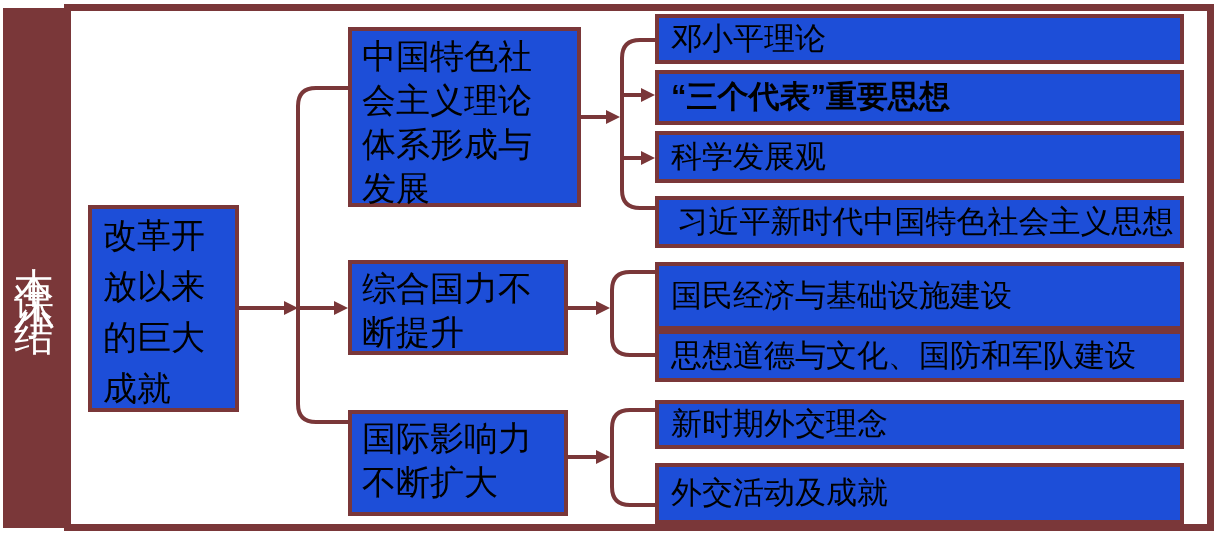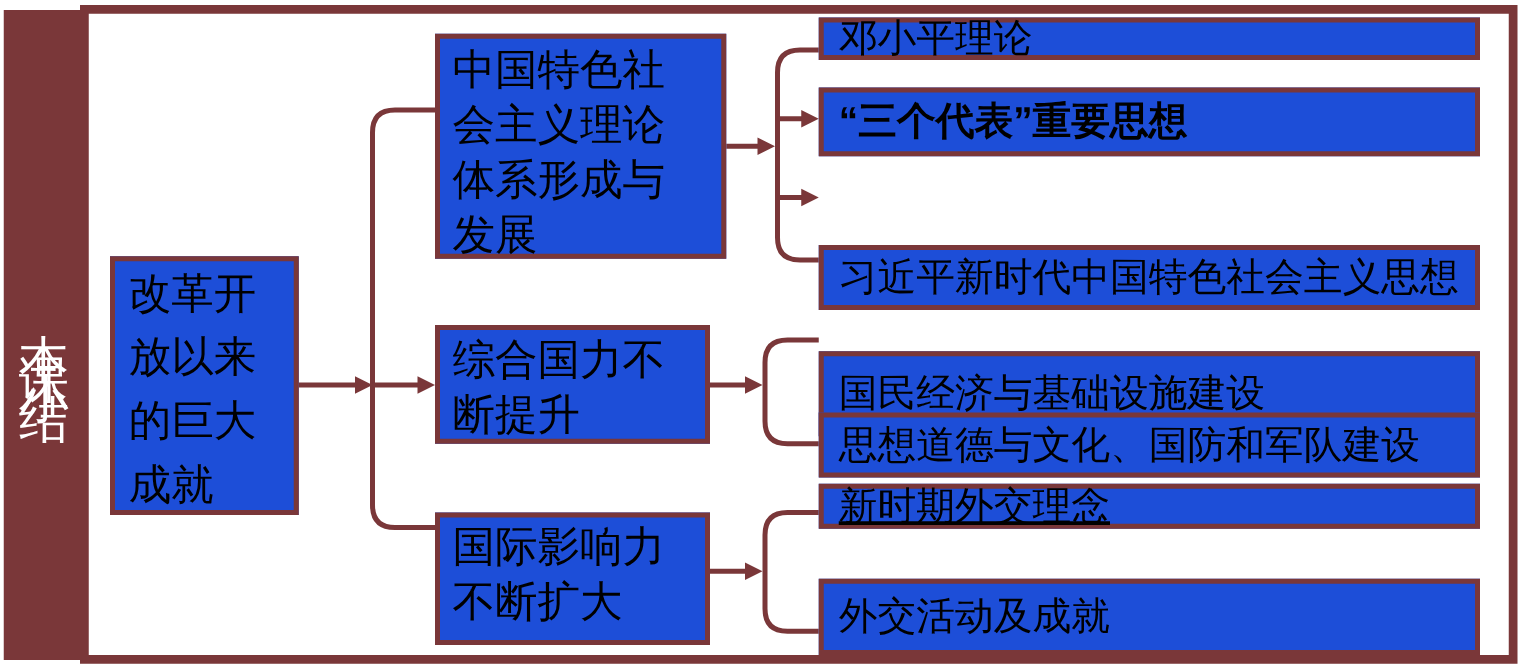--- a/index.html
+++ b/index.html
@@ -16,27 +16,27 @@
   .root-box{left:88px;top:205px;width:151px;height:207px;}
   .root-box .label{font-size:34px;line-height:51px;padding:1px 0 0 11px;}
   .branch-box{left:348px;}
   .branch-1{top:27px;width:233px;height:180px;}
   .branch-1 .label{font-size:34px;line-height:44px;padding:3px 0 0 10px;}
   .branch-2{top:260px;width:220px;height:95px;}
   .branch-3{top:410px;width:220px;height:106px;}
   .branch-2 .label,.branch-3 .label{font-size:34px;line-height:44px;padding:2px 0 0 10px;}
   .leaf-box{left:655px;width:529px;display:flex;align-items:center;}
   .leaf-box .label{font-size:31px;line-height:1.1;padding-left:12px;white-space:nowrap;}
-  .leaf-1{top:14px;height:34px;}
+  .leaf-1{top:14px;height:50px;}
   .leaf-2{top:70px;height:55px;font-weight:bold;}
   .leaf-3{top:131px;height:52px;}
-  .leaf-4{top:196px;height:52px;}
-  .leaf-5{top:262px;height:68px;margin-top:19px;}
+  .leaf-4{top:196px;height:52px;justify-content:center;}
+  .leaf-5{top:262px;height:68px;}
   .leaf-6{top:330px;height:52px;}
-  .leaf-7{top:387px;height:36px;text-decoration:underline;}
+  .leaf-7{top:400px;height:49px;}
   .leaf-8{top:463px;height:61px;}
   .connector-layer{position:absolute;left:0;top:0;width:1219px;height:536px;pointer-events:none;}
   .connector-layer path{fill:none;stroke:#7A3739;stroke-width:4;}
   .connector-layer polygon{fill:#7A3739;stroke:none;}
 </style>
 </head>
 <body>
 
 <div class="canvas">
 
@@ -92,20 +92,23 @@
     <div class="label">国际影响力
 不断扩大</div>
   </div>
 
   <div class="node leaf-box leaf-1">
     <div class="label">邓小平理论</div>
   </div>
   <div class="node leaf-box leaf-2">
     <div class="label">“三个代表”重要思想</div>
   </div>
+  <div class="node leaf-box leaf-3">
+    <div class="label">科学发展观</div>
+  </div>
   <div class="node leaf-box leaf-4">
     <div class="label">习近平新时代中国特色社会主义思想</div>
   </div>
   <div class="node leaf-box leaf-5">
     <div class="label">国民经济与基础设施建设</div>
   </div>
   <div class="node leaf-box leaf-6">
     <div class="label">思想道德与文化、国防和军队建设</div>
   </div>
   <div class="node leaf-box leaf-7">

